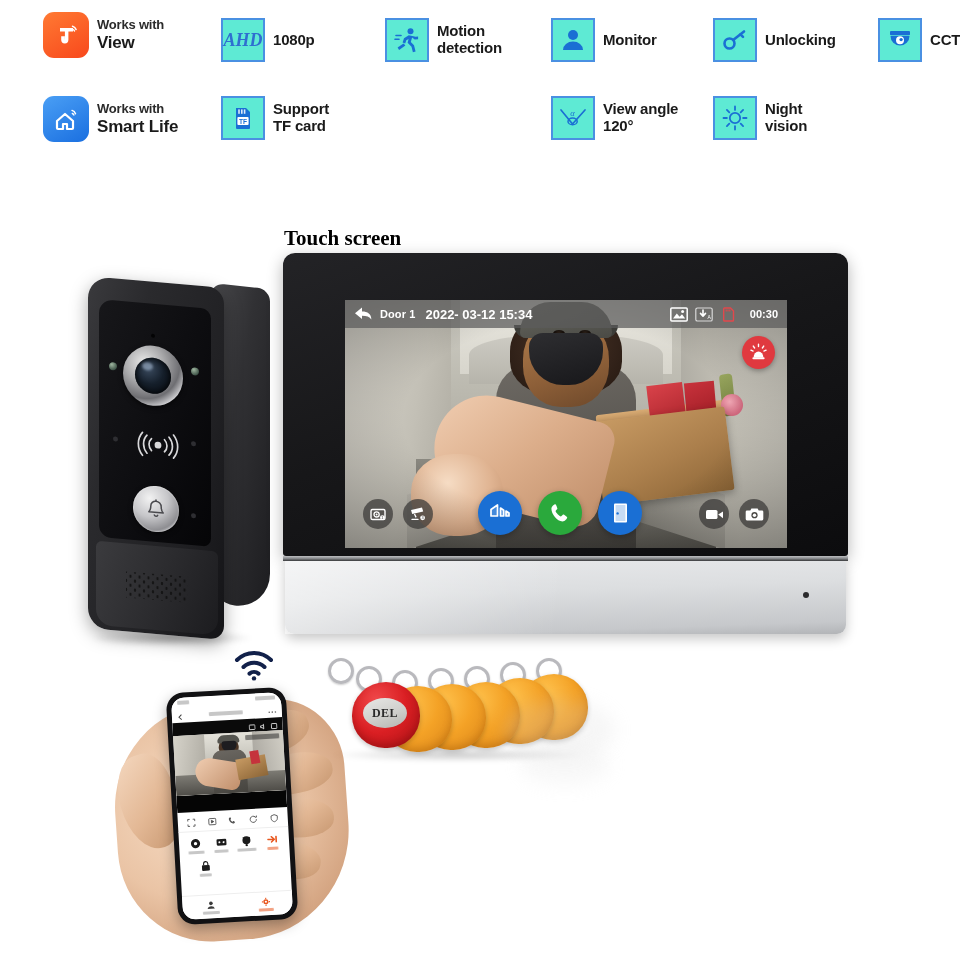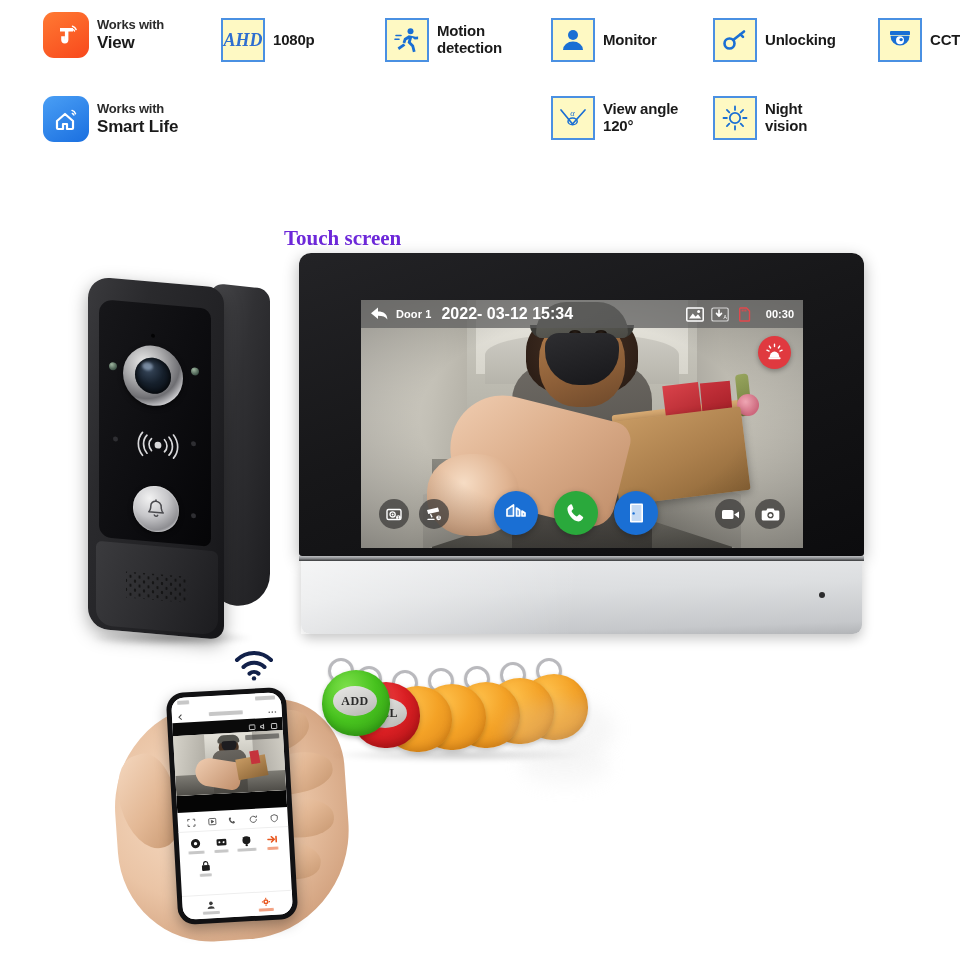--- a/index.html
+++ b/index.html
@@ -9,37 +9,37 @@
     font-family: "Liberation Sans", sans-serif;
     overflow: hidden;
   }
   #page { position: relative; width: 960px; height: 960px; background: #fff; }
 
   
   .feature-bar { position: absolute; left: 8px; top: 0; width: 779px; height: 160px; margin-left: 25px; }
   .feature-cell { position: absolute; display: flex; align-items: center; gap: 8px; }
   .fbox {
     width: 44px; height: 44px; flex: 0 0 44px;
-    border: 2px solid #4a90e2; background: #fef9c3;
+    border: 2px solid #4a90e2; background: #5eead4;
     display: flex; align-items: center; justify-content: center;
   }
   .fbox svg { display: block; }
   .flabel { font-size: 15px; font-weight: bold; color: #1a1a1a; line-height: 1.12; letter-spacing: -0.2px; }
   .flabel .thin { display: block; font-size: 13px; font-weight: 600; color: #2b2b2b; }
   .flabel .fat { display: block; font-size: 17px; font-weight: bold; }
   .applogo { width: 46px; height: 46px; flex: 0 0 46px; border-radius: 11px; display: flex; align-items: center; justify-content: center; }
   .tuya-logo { background: linear-gradient(150deg, #ff7a33 0%, #f8481c 100%); }
   .sl-logo { background: linear-gradient(150deg, #4a9ff5 0%, #1a6fe0 100%); }
   .ahd-txt { font-family: "Liberation Serif", serif; font-style: italic; font-weight: bold; font-size: 18px; color: #2f6fd0; }
 
   
   .touch-label {
     position: absolute; left: 284px; top: 226px;
     font-family: "Liberation Serif", serif;
-    font-weight: bold; font-size: 21px; color: #6d28d9;
+    font-weight: bold; font-size: 21px; color: #000000;
   }
 
   
   .doorbell { position: absolute; left: 82px; top: 282px; width: 190px; height: 360px; }
   .db-side {
     position: absolute; left: 128px; top: 4px; width: 60px; height: 320px;
     background: linear-gradient(100deg, #4a4a4d 0%, #313134 40%, #1d1d20 100%);
     border-radius: 16px 14px 40px 28px;
     transform: skewY(6deg);
   }
@@ -92,21 +92,21 @@
     display: flex; align-items: center; justify-content: center;
     box-shadow: 0 2px 5px rgba(0,0,0,.55), inset 0 0 2px rgba(255,255,255,.7);
   }
   .db-shadow {
     position: absolute; left: 10px; top: 348px; width: 160px; height: 16px;
     background: radial-gradient(ellipse at center, rgba(0,0,0,.28) 0%, rgba(0,0,0,0) 72%);
     filter: blur(2px);
   }
 
   
-  .monitor { position: absolute; left: 283px; top: 253px; width: 557px; height: 385px; margin-left: 16px; }
+  .monitor { position: absolute; left: 283px; top: 253px; width: 557px; height: 385px; }
   .mon-bezel {
     position: absolute; left: 0; top: 0; width: 565px; height: 303px;
     background: linear-gradient(160deg, #232326 0%, #171719 45%, #0c0c0e 100%);
     border-radius: 12px 12px 3px 3px;
     box-shadow: 0 5px 16px rgba(0,0,0,.3);
   }
   .mon-screen {
     position: absolute; left: 62px; top: 47px; width: 442px; height: 248px;
     overflow: hidden; background: #6d6f68;
   }
@@ -187,21 +187,21 @@
     background: radial-gradient(ellipse at 50% 48%, rgba(0,0,0,0) 52%, rgba(0,0,0,.34) 100%); }
 
   
   .osd-top {
     position: absolute; left: 0; top: 0; width: 100%; height: 28px;
     background: rgba(92,92,92,.72);
     display: flex; align-items: center; padding: 0 9px; gap: 7px;
   }
   .osd-back { width: 19px; height: 16px; flex: 0 0 19px; }
   .osd-door { color: #fff; font-size: 11px; font-weight: bold; letter-spacing: .1px; }
-  .osd-date { color: #fff; font-size: 16px; font-weight: bold; margin-left: 3px; }
+  .osd-date { color: #fff; font-size: 13px; font-weight: bold; margin-left: 3px; }
   .osd-spacer { flex: 1; }
   .osd-ic { width: 18px; height: 15px; flex: 0 0 18px; }
   .osd-timer { color: #fff; font-size: 11px; font-weight: bold; margin-left: 5px; }
   .osd-alarm {
     position: absolute; right: 12px; top: 36px; width: 33px; height: 33px; border-radius: 50%;
     background: #e0393f; display: flex; align-items: center; justify-content: center;
     box-shadow: 0 2px 5px rgba(0,0,0,.3);
   }
   .osd-btns { position: absolute; left: 0; bottom: 12px; width: 100%; height: 46px; }
   .obtn { position: absolute; border-radius: 50%; display: flex; align-items: center; justify-content: center; }
@@ -356,20 +356,36 @@
           <path d="M21 6.4 a5.2 5.2 0 0 1 3.5 3.3" stroke="#fff" stroke-width="1.5" fill="none" stroke-linecap="round"></path>
           <path d="M21.3 9.5 a2.5 2.5 0 0 1 1.6 1.5" stroke="#fff" stroke-width="1.4" fill="none" stroke-linecap="round"></path>
         </svg>
       </div>
       <div class="flabel">
         <span class="thin">Works with</span>
         <span class="fat">Smart Life</span>
       </div>
     </div>
 
+    <div class="feature-cell" style="left:188px; top:96px;">
+      <div class="fbox">
+        <svg width="28" height="28" viewBox="0 0 28 28">
+          <path d="M7 4 h10 l4 4 v16 a1 1 0 0 1 -1 1 H8 a1 1 0 0 1 -1 -1 z" fill="#1a6fd4"></path>
+          <rect x="9.2" y="5.4" width="1.6" height="4.4" fill="#fff" opacity=".85"></rect>
+          <rect x="12" y="5.4" width="1.6" height="4.4" fill="#fff" opacity=".85"></rect>
+          <rect x="14.8" y="5.4" width="1.6" height="4.4" fill="#fff" opacity=".85"></rect>
+          <rect x="8.4" y="13" width="11.2" height="8" rx="1" fill="#fff"></rect>
+          <text x="14" y="19.6" font-family="Liberation Sans, sans-serif" font-size="6.6" font-weight="bold" fill="#1a6fd4" text-anchor="middle">TF</text>
+        </svg>
+      </div>
+      <div class="flabel">
+        <span>Support</span><br>
+        <span>TF card</span>
+      </div>
+    </div>
 
 
     <div class="feature-cell" style="left:518px; top:96px;">
       <div class="fbox">
         <svg width="30" height="26" viewBox="0 0 30 26">
           <path d="M3 5 L14.5 19 L27 5" stroke="#1a6fd4" stroke-width="1.7" fill="none" stroke-linecap="round"></path>
           <ellipse cx="14.6" cy="16.4" rx="4.6" ry="3.3" stroke="#1a6fd4" stroke-width="1.5" fill="none"></ellipse>
           <text x="14.6" y="11" font-family="Liberation Serif, serif" font-size="8.5" font-style="italic" fill="#1a6fd4" text-anchor="middle">α</text>
         </svg>
       </div>
@@ -745,23 +761,18 @@
     <div class="fob fob-o" style="left:130px; top:30px;"></div>
     <div class="fob fob-o" style="left:96px;  top:32px;"></div>
     <div class="fob fob-o" style="left:62px;  top:34px;"></div>
 
     <div class="fob fob-r" style="left:30px; top:30px;">
       <div class="fob-disc">
         <span class="fob-txt">DEL</span>
       </div>
     </div>
 
-    <div class="fob fob-g" style="left:0px; top:18px;">
-      <div class="fob-disc">
-        <span class="fob-txt">ADD</span>
-      </div>
-    </div>
   </div>
 
   <div class="blur-soft" style="left:505px; top:700px; width:110px; height:60px; background:#d8d8d8;"></div>
   <div class="blur-soft" style="left:520px; top:745px; width:90px; height:40px; background:#e0e0e0;"></div>
 
 </div>
 
 </body></html>

